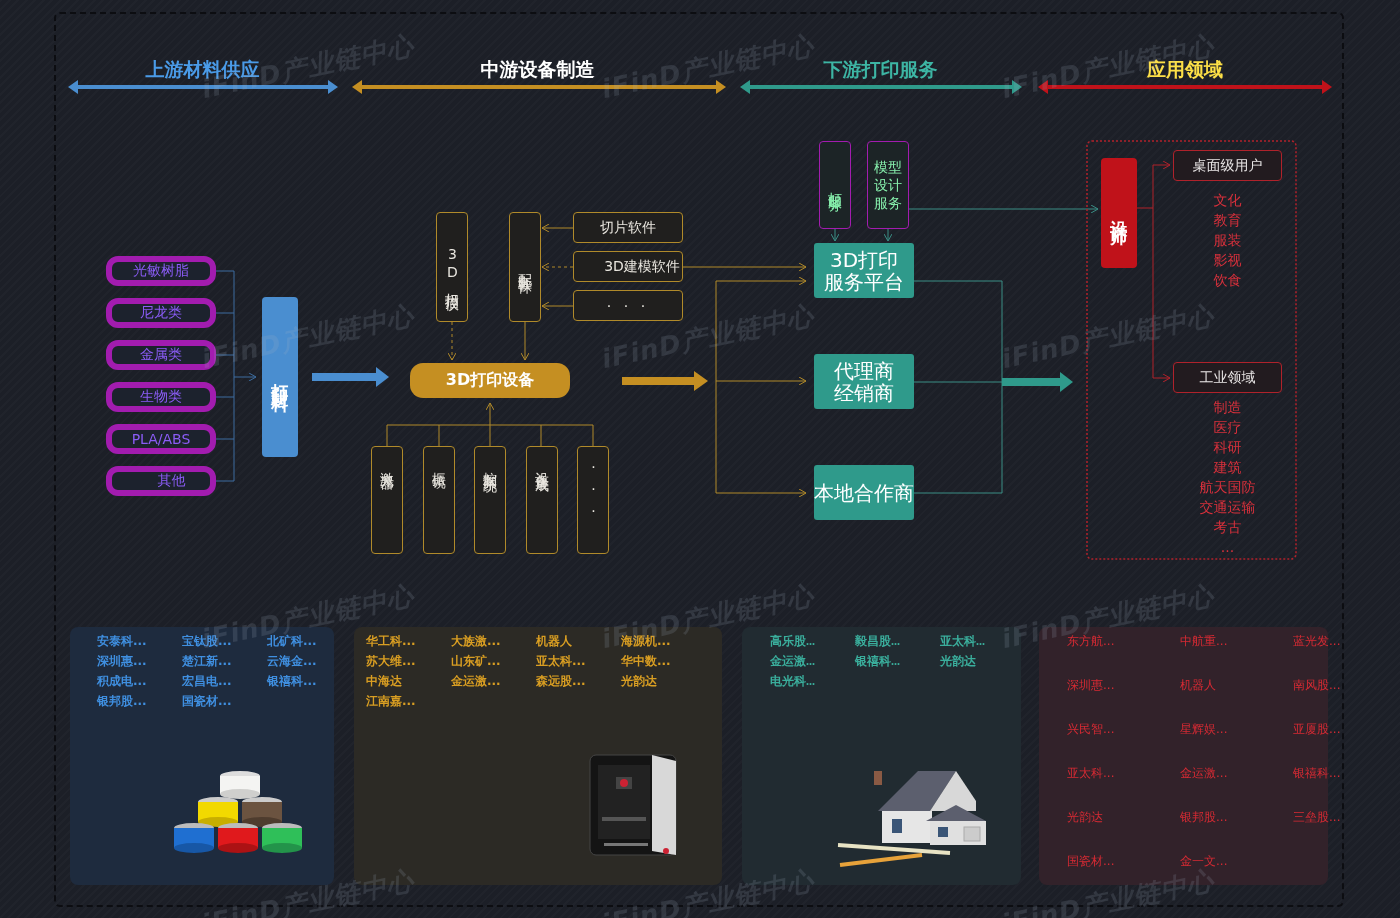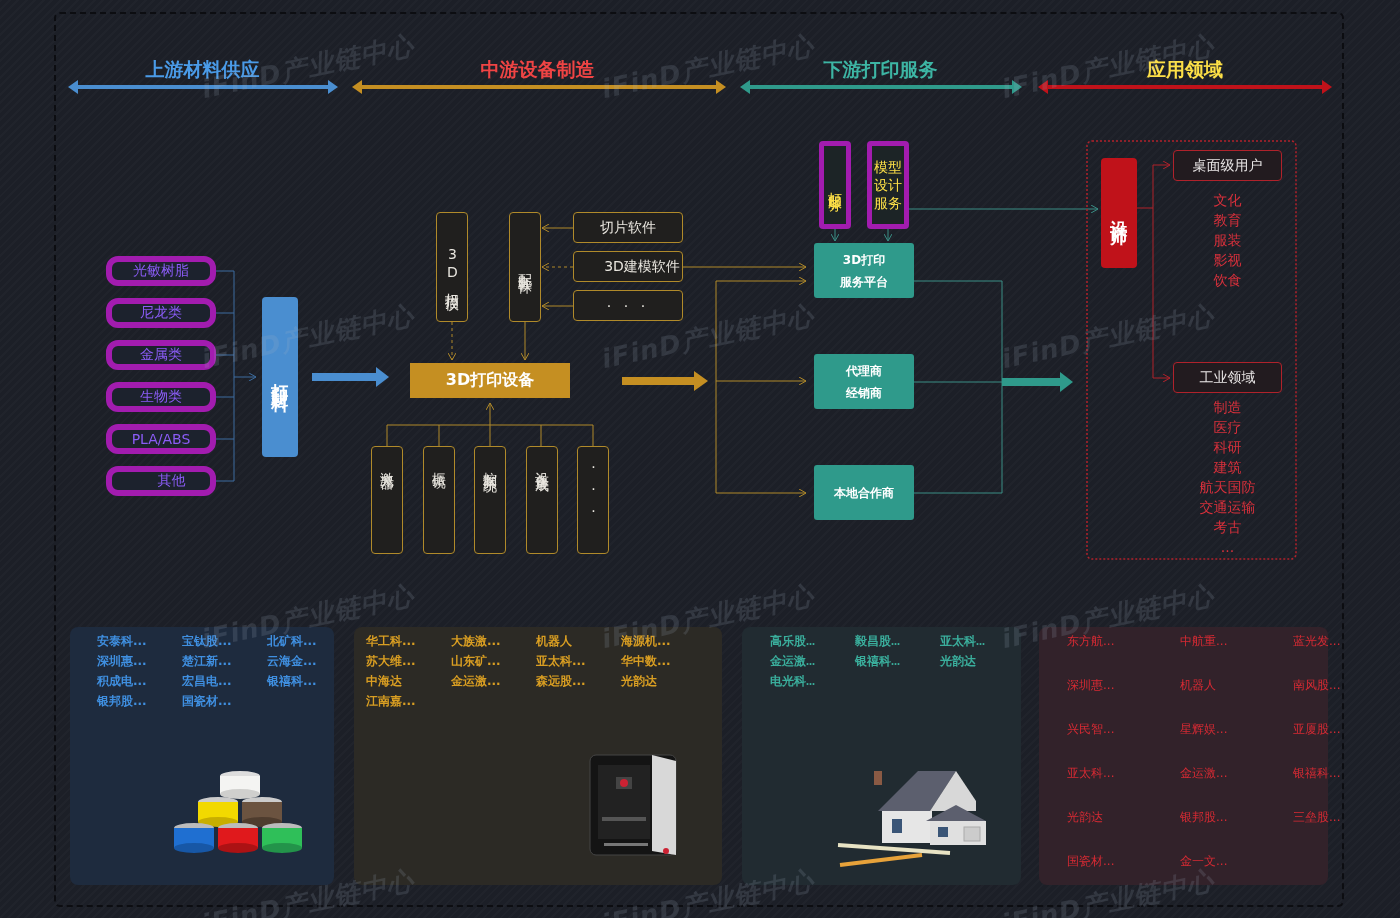--- a/index.html
+++ b/index.html
@@ -15,26 +15,26 @@
   .frame {
     position:absolute; left:54px; top:12px; width:1290px; height:895px;
     border:2px dashed #0c0d11; border-radius:6px; box-sizing:border-box;
   }
   .abs { position:absolute; box-sizing:border-box; }
   .hdr { position:absolute; font-weight:bold; font-size:19px; text-align:center; white-space:nowrap; }
   .box-blue { border:6px solid #a21caf; border-radius:12px; color:#8b5cf6; font-size:14px;
     display:flex; align-items:center; justify-content:center; background:#1c222d; }
   .box-gold { border:1px solid #b08a2a; border-radius:4px; color:#e9e6df; font-size:14px;
     display:flex; align-items:center; justify-content:center; background:#201f1e; }
-  .box-teal { border:5px solid #a21caf; border-radius:4px; color:#fde047; font-size:14px;
+  .box-teal { border:1px solid #a21caf; border-radius:4px; color:#86efac; font-size:14px;
     display:flex; align-items:center; justify-content:center; background:#1c2426; }
   .vtext { writing-mode:vertical-rl; text-orientation:upright; letter-spacing:2px; line-height:1.2; }
-  .solid-gold { background:#c58f22; color:#fff; font-weight:bold; font-size:16px; border-radius:0;
+  .solid-gold { background:#c58f22; color:#fff; font-weight:bold; font-size:16px; border-radius:13px;
     display:flex; align-items:center; justify-content:center; }
-  .solid-teal { background:#2f9a8b; color:#fff; font-weight:bold; font-size:12px; border-radius:3px;
+  .solid-teal { background:#2f9a8b; color:#fff; font-weight:normal; font-size:20px; border-radius:3px;
     display:flex; align-items:center; justify-content:center; text-align:center; line-height:22px; }
   .solid-blue { background:#4a8ed0; color:#fff; font-weight:bold; font-size:17px; border-radius:4px;
     display:flex; align-items:center; justify-content:center; }
   .solid-red { background:#c0121a; color:#fff; font-weight:bold; font-size:17px; border-radius:4px;
     display:flex; align-items:center; justify-content:center; }
   .box-red { border:1px solid #b0222b; border-radius:4px; color:#e9e6e6; font-size:14px;
     display:flex; align-items:center; justify-content:center; background:#221b1f; }
   .app-list { position:absolute; text-align:center; color:#d6303b; font-size:14px; line-height:20px; }
   .panel { position:absolute; border-radius:8px; }
   .co-grid { position:absolute; display:grid; row-gap:4px; font-size:12px; font-weight:bold; line-height:16px; }
@@ -144,21 +144,21 @@
   <rect x="1087" y="141" width="209" height="418" rx="5" fill="none" stroke="#b0222b" stroke-width="1.5" stroke-dasharray="2,2"></rect>
   <g stroke="#b0222b" stroke-width="1" fill="none">
     <line x1="1137" y1="208" x2="1153" y2="208"></line>
     <line x1="1153" y1="165" x2="1153" y2="378"></line>
     <line x1="1153" y1="165" x2="1170" y2="165" marker-end="url(#ahRed)"></line>
     <line x1="1153" y1="378" x2="1170" y2="378" marker-end="url(#ahRed)"></line>
   </g>
 </svg>
 
 <div class="hdr" style="left:130px; top:57px; width:145px; color:#4a9be8;">上游材料供应</div>
-<div class="hdr" style="left:465px; top:57px; width:145px; color:#ef4444;">中游设备制造</div>
+<div class="hdr" style="left:465px; top:57px; width:145px; color:#ffffff;">中游设备制造</div>
 <div class="hdr" style="left:808px; top:57px; width:145px; color:#3db5a4;">下游打印服务</div>
 <div class="hdr" style="left:1130px; top:57px; width:110px; color:#fde047;">应用领域</div>
 
 <div class="abs box-blue" style="left:106px; top:256px; width:110px; height:30px;">光敏树脂</div>
 <div class="abs box-blue" style="left:106px; top:298px; width:110px; height:30px;">尼龙类</div>
 <div class="abs box-blue" style="left:106px; top:340px; width:110px; height:30px;text-align:center;">金属类</div>
 <div class="abs box-blue" style="left:106px; top:382px; width:110px; height:30px;">生物类</div>
 <div class="abs box-blue" style="left:106px; top:424px; width:110px; height:30px;">PLA/ABS</div>
 <div class="abs box-blue" style="left:106px; top:466px; width:110px; height:30px;padding-left:21px;">其他</div>
 

